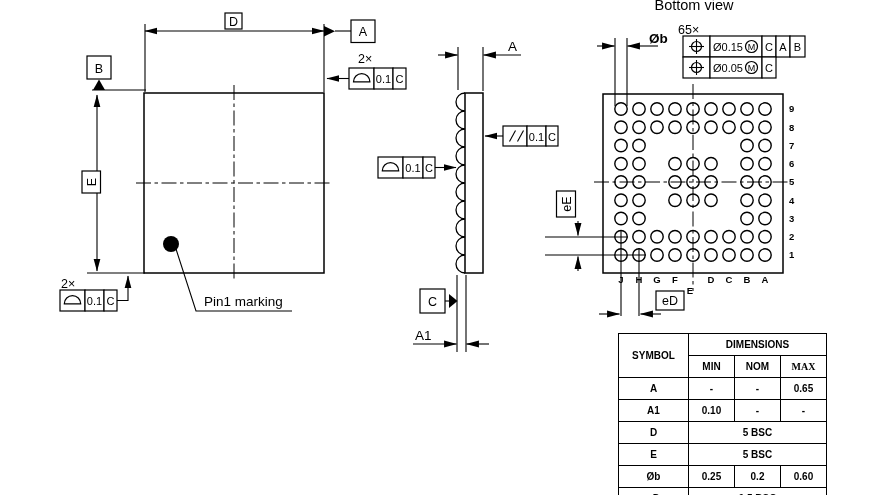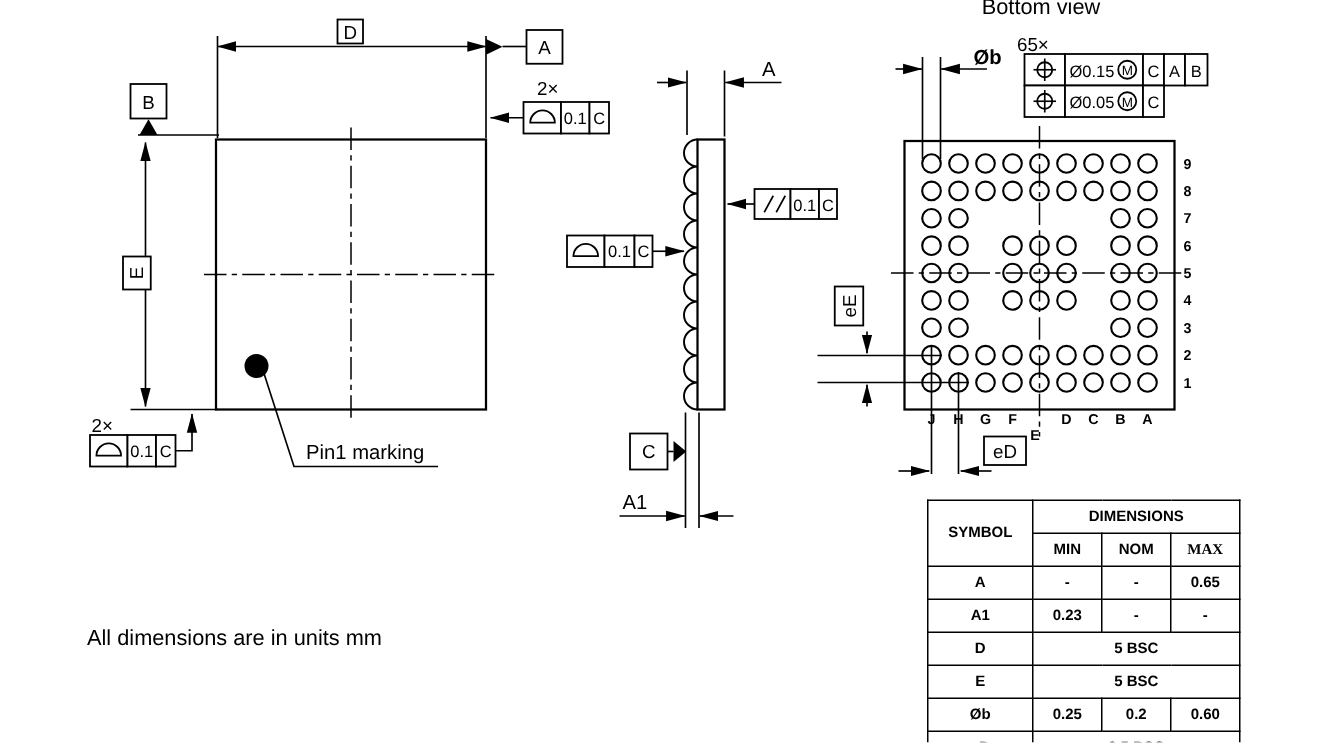--- a/index.html
+++ b/index.html
@@ -306,21 +306,21 @@
       <td class="c-max">MAX</td>
     </tr>
     <tr>
       <td>A</td>
       <td>-</td>
       <td>-</td>
       <td>0.65</td>
     </tr>
     <tr>
       <td>A1</td>
-      <td>0.23</td>
+      <td>0.10</td>
       <td>-</td>
       <td>-</td>
     </tr>
     <tr>
       <td>D</td>
       <td colspan="3">5 BSC</td>
     </tr>
     <tr>
       <td>E</td>
       <td colspan="3">5 BSC</td>
@@ -333,16 +333,15 @@
     </tr>
     <tr>
       <td>eD</td>
       <td colspan="3">0.5 BSC</td>
     </tr>
   </tbody>
       </table>
 </div>
 
 <div id="notes">
-  <div>All dimensions are in units mm</div>
 </div>
 
 </div>
 
 </body></html>

